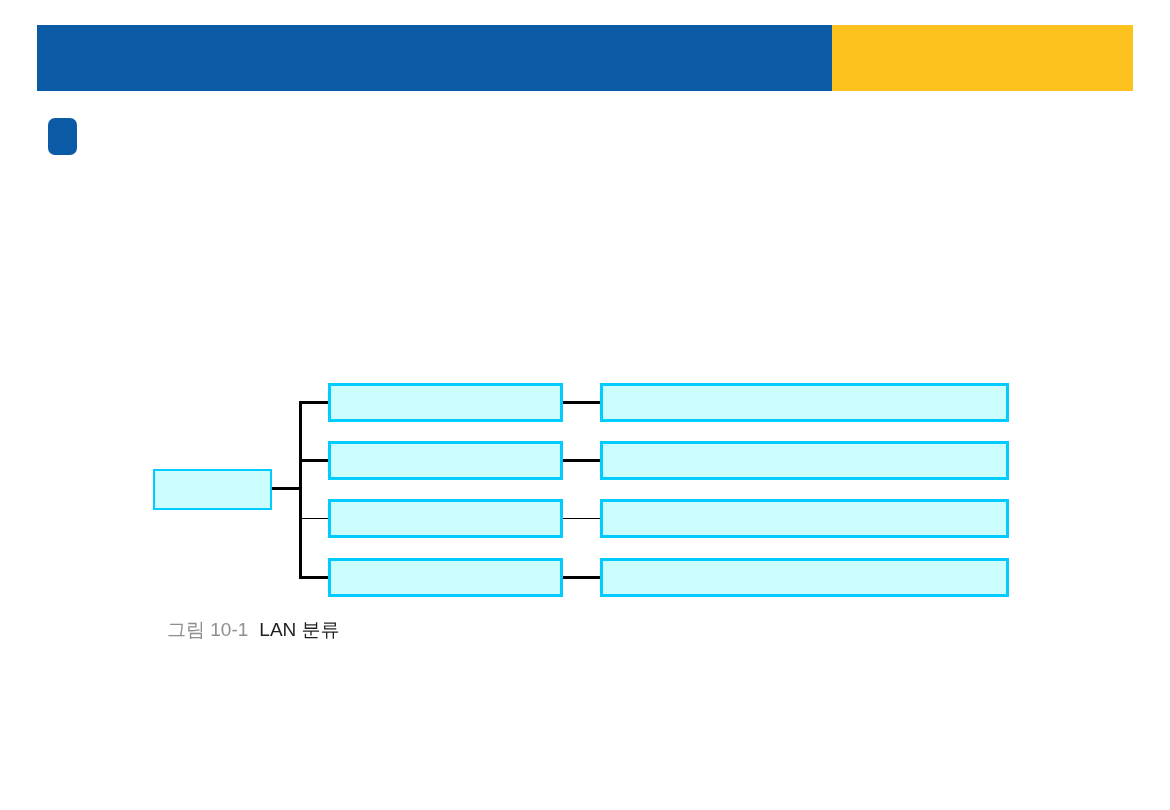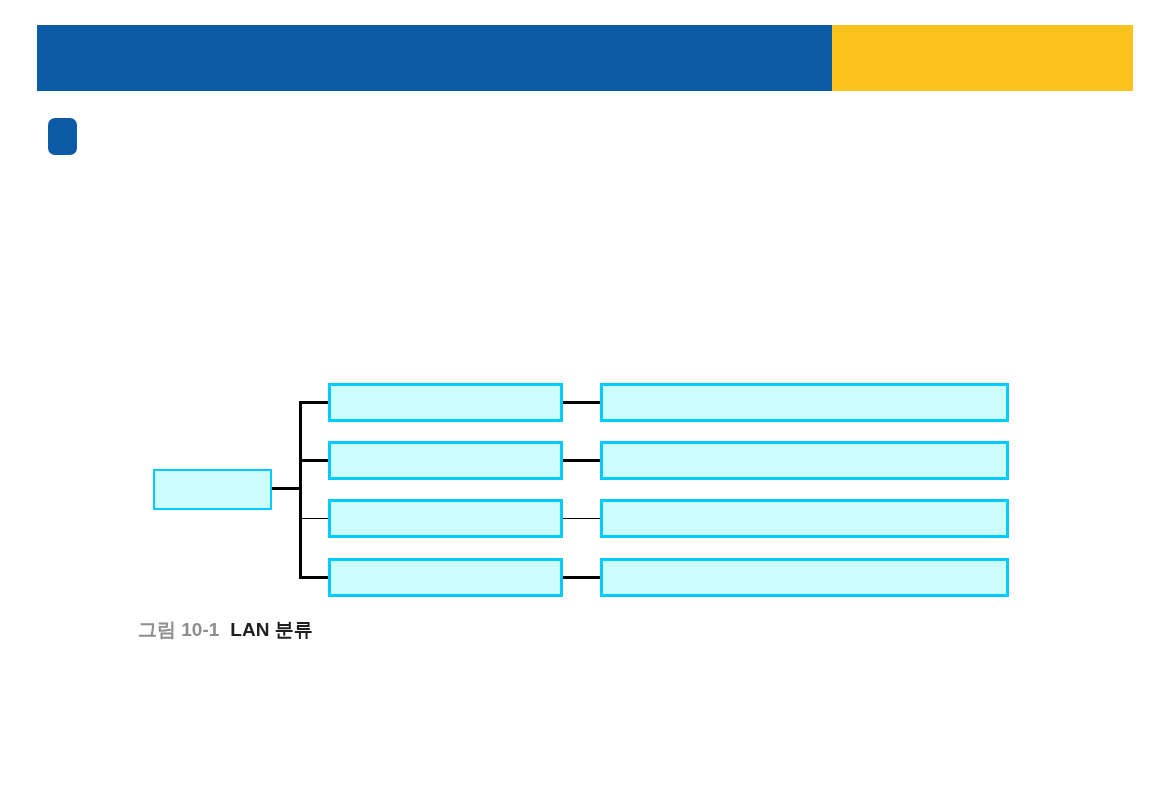--- a/index.html
+++ b/index.html
@@ -58,23 +58,23 @@
   .line-branch-2  { left: 302px; top: 518px; width: 26px; height: 1px; }
   .line-branch-3  { left: 302px; top: 576px; width: 26px; height: 3px; }
   .line-conn-0    { left: 563px; top: 401px; width: 37px; height: 3px; }
   .line-conn-1    { left: 563px; top: 459px; width: 37px; height: 3px; }
   .line-conn-2    { left: 563px; top: 518px; width: 37px; height: 1px; }
   .line-conn-3    { left: 563px; top: 576px; width: 37px; height: 3px; }
 
   
   .caption {
     position: absolute;
-    left: 138px; top: 618px;
+    left: 167px; top: 618px;
     font-size: 19px;
-    font-weight: bold;
+    font-weight: normal;
     line-height: 24px;
     white-space: nowrap;
   }
   .caption-label { color: #8E8E8E; }
   .caption-title { color: #1F1F1F; margin-left: 11px; }
 </style>
 </head>
 <body>
 
 <div class="slide">

